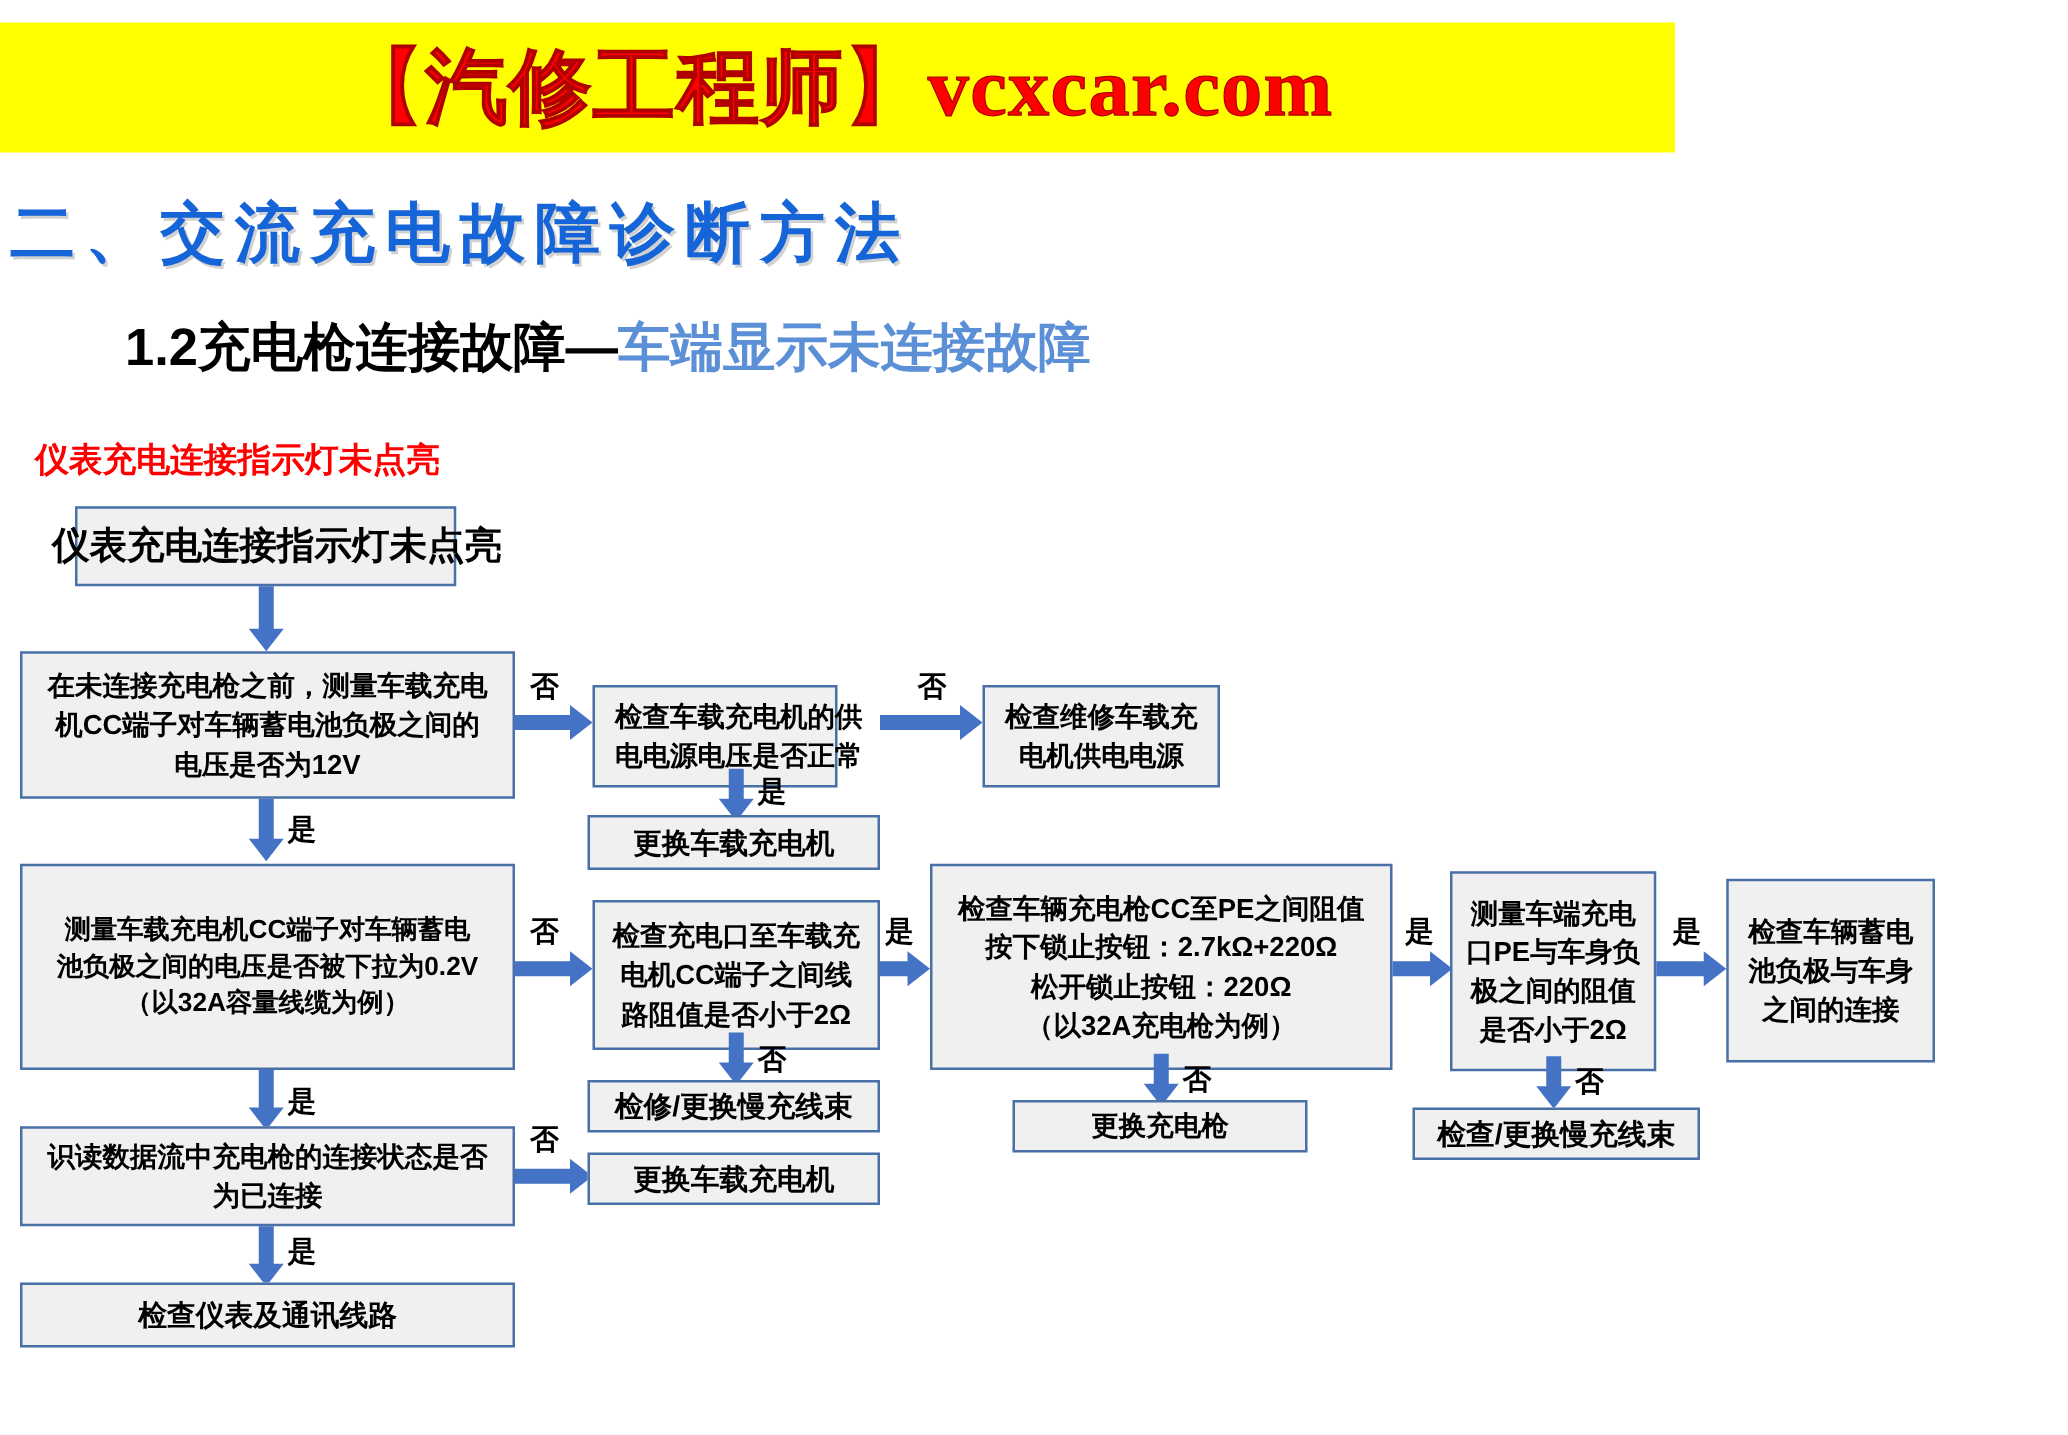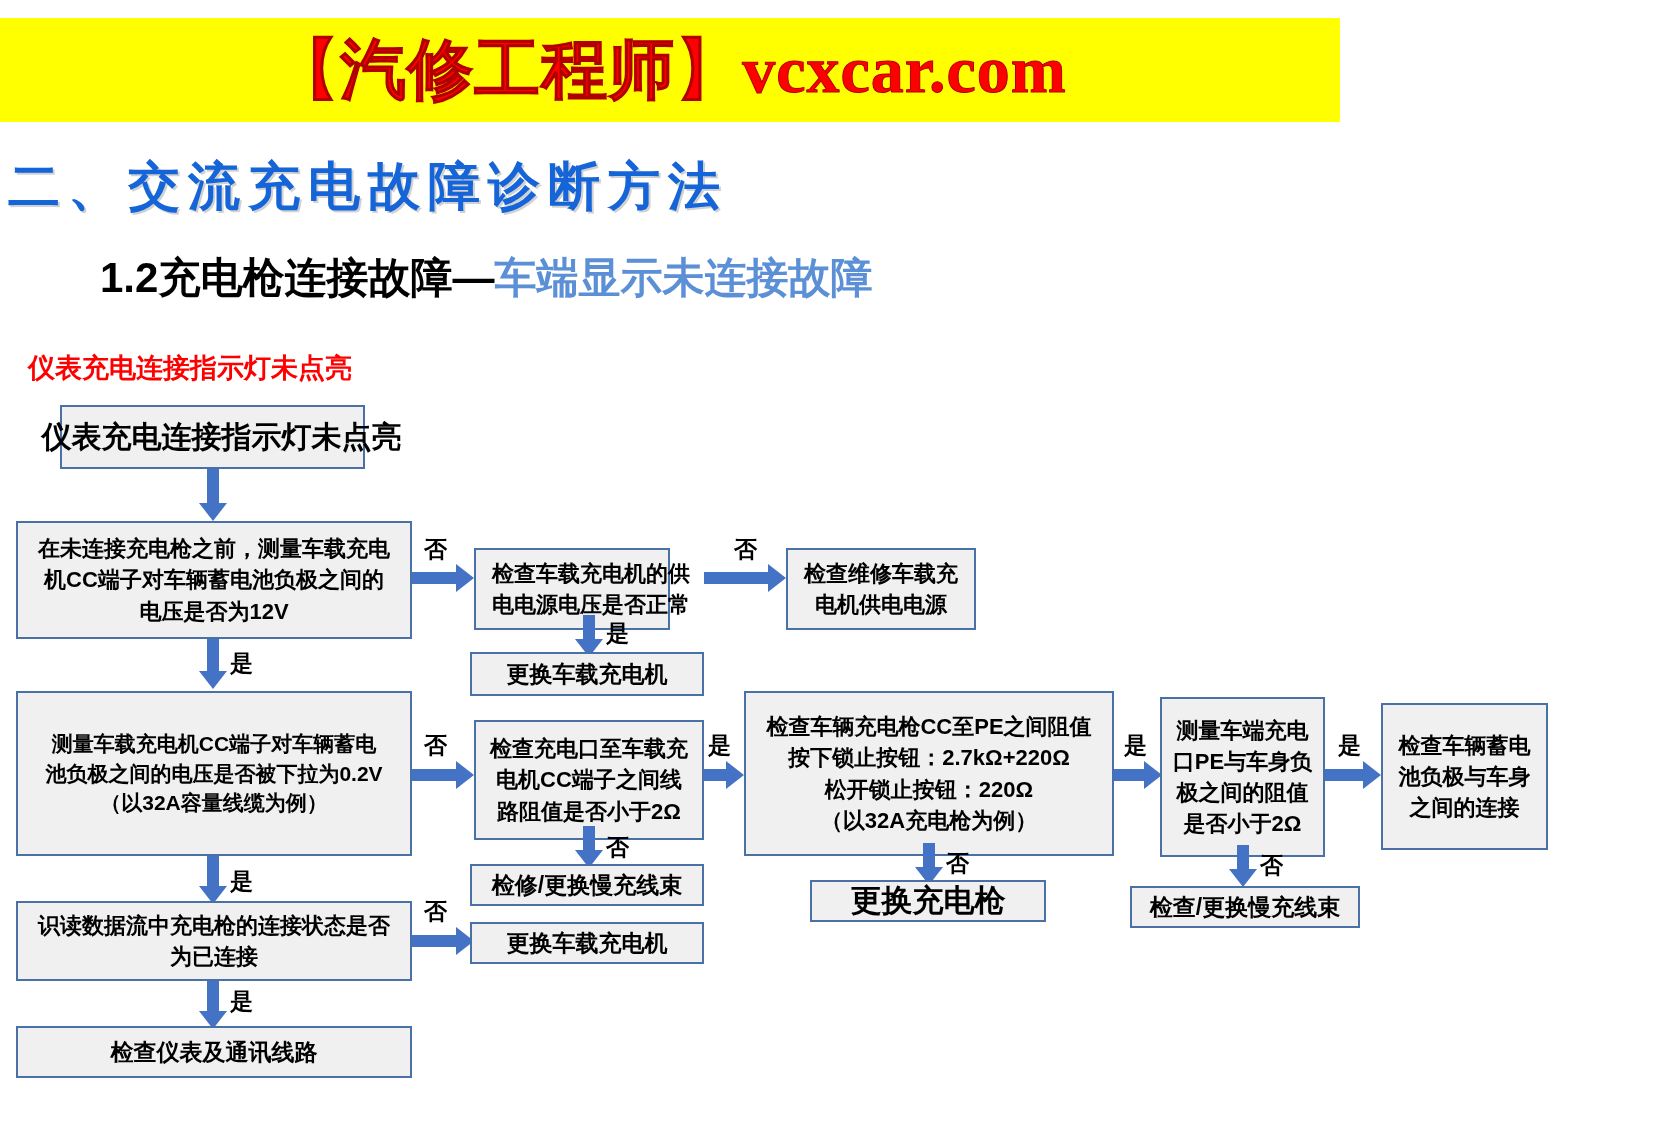--- a/index.html
+++ b/index.html
@@ -196,21 +196,21 @@
     <span class="ln">松开锁止按钮：220Ω</span>
     <span class="ln">（以32A充电枪为例）</span>
   </div>
 
   <div class="arr down" style="left:914px;top:843px;width:30px;height:42px;">
     <div class="shaft" style="left:9px;width:12px;height:26px;"></div>
     <div class="head" style="top:24px;"></div>
   </div>
   <div class="lbl" style="left:946px;top:848px;">否</div>
 
-  <div class="box" style="left:810px;top:880px;width:236px;height:42px;font-size:31px;">
+  <div class="box" style="left:810px;top:880px;width:236px;height:42px;font-size:22px;">
     <span class="ln">更换充电枪</span>
   </div>
 
   <div class="arr right" style="left:1114px;top:760px;width:48px;height:30px;">
     <div class="shaft" style="width:32px;height:12px;"></div>
     <div class="head" style="left:30px;"></div>
   </div>
   <div class="lbl" style="left:1124px;top:730px;">是</div>
 
   <div class="box" style="left:1160px;top:697px;width:165px;height:160px;font-size:22px;">

